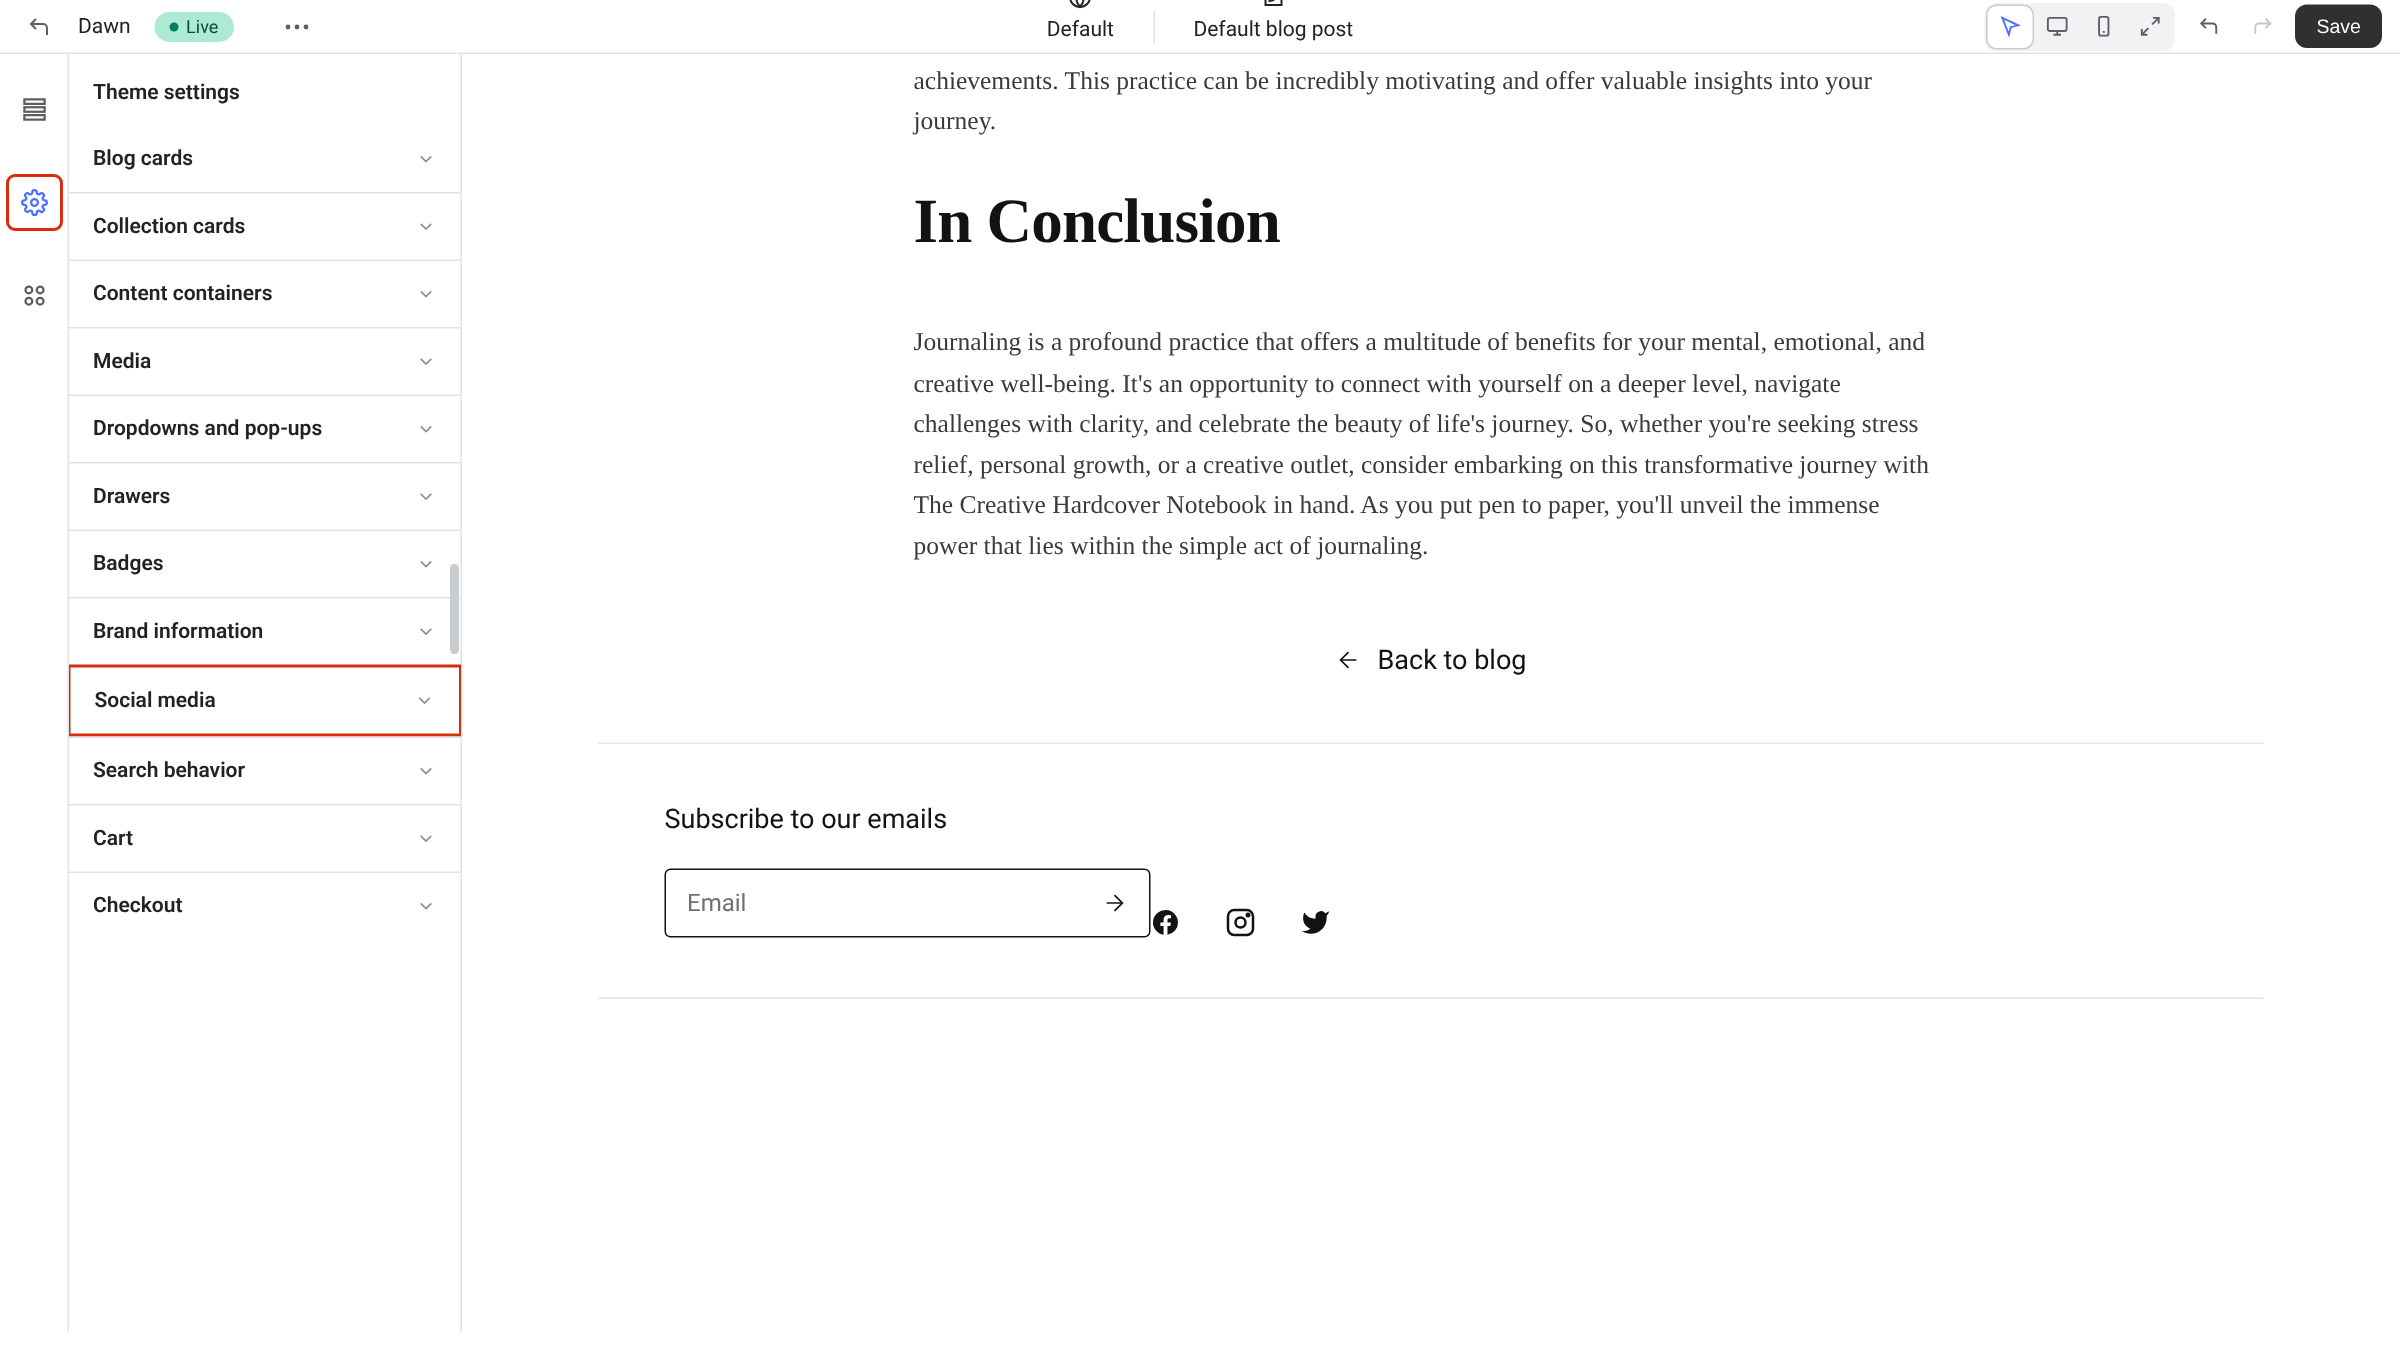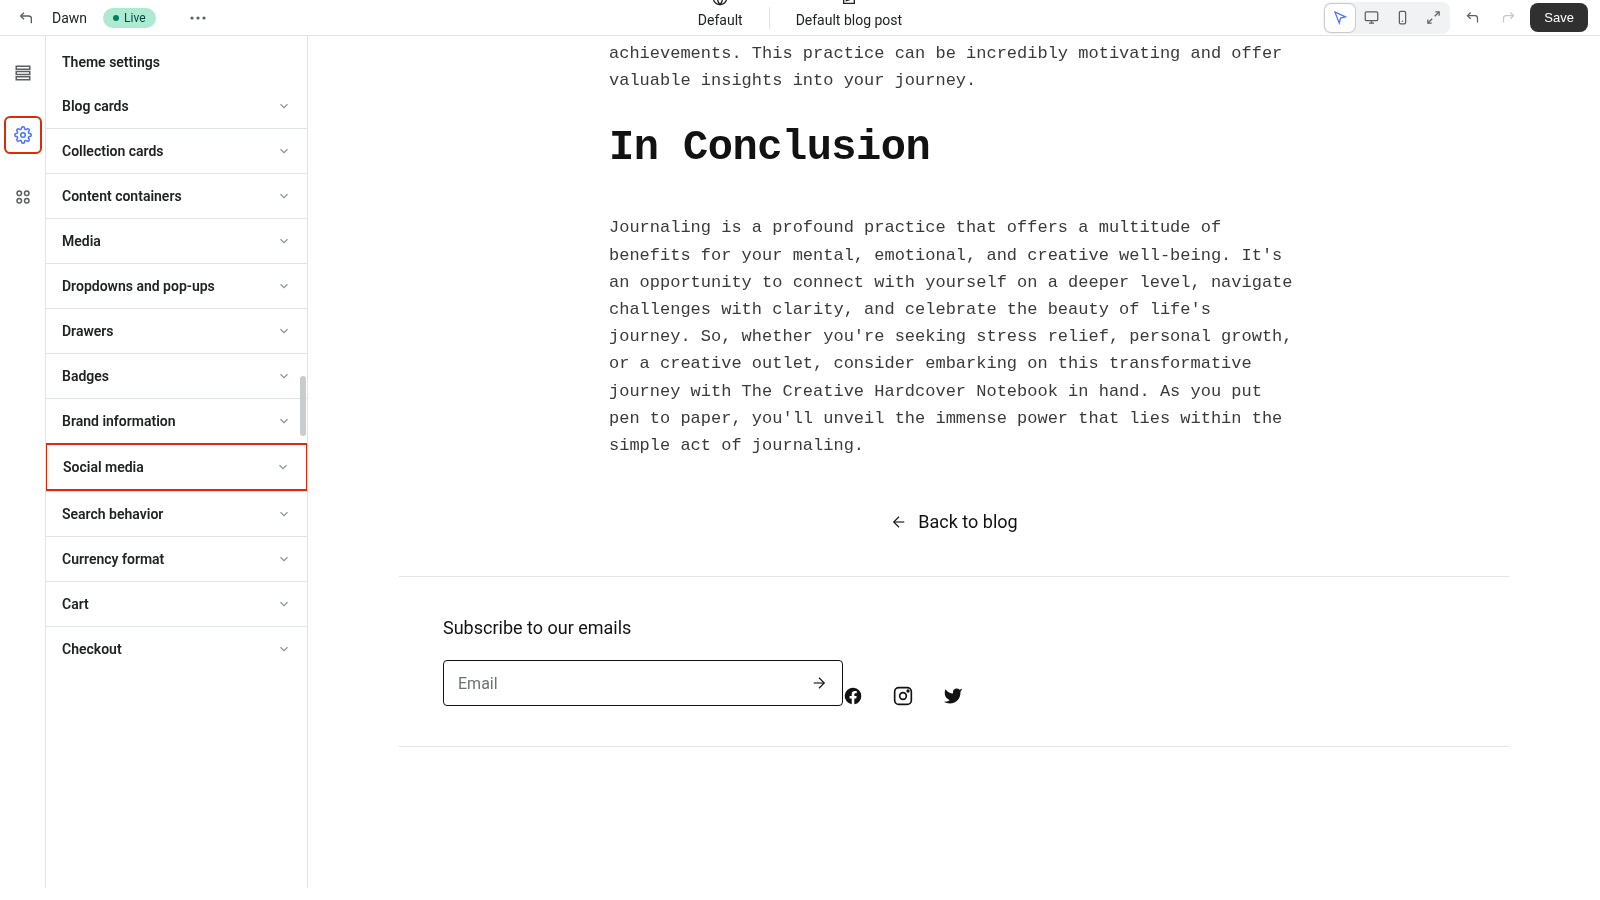--- a/index.html
+++ b/index.html
@@ -37,28 +37,28 @@
     .settings-list { padding: 0 0 16px 0; }
     .setting-item { display: flex; justify-content: space-between; align-items: center; padding: 14px 16px; font-size: 14px; font-weight: 600; color: #202223; cursor: pointer; border-top: 1px solid #e1e3e5; }
     .setting-item:first-child { border-top: none; }
     .setting-item.highlighted { border: 2.5px solid #d82c0d; margin: 0 -1px; }
     .chev { color: #8c9196; }
     .scrollbar-track { position: absolute; right: 1px; top: 340px; width: 6px; height: 60px; background: #c9cccf; border-radius: 3px; }
 
     
     .preview-wrap { flex: 1; padding: 4px 20px 20px 20px; overflow: auto; background: #fff; }
     .preview { background: #fff; max-width: 1110px; margin: 0 auto; }
-    .article { max-width: 690px; margin: 0 auto; font-family: Liberation Mono, monospace; }
+    .article { max-width: 690px; margin: 0 auto; font-family: Liberation Serif, serif; }
     .article-p { font-size: 17px; line-height: 1.6; color: #3a3a3a; margin-bottom: 24px; }
     .article-h2 { font-size: 42px; font-weight: 700; margin: 30px 0 42px; color: #121212; letter-spacing: -0.5px; }
     .back-link { display: flex; align-items: center; justify-content: center; gap: 10px; font-size: 18px; color: #121212; margin: 52px 0 44px; cursor: pointer; }
     .divider-h { height: 1px; background: #e5e5e5; margin: 0 0 40px; }
     .footer-row { display: flex; align-items: flex-end; padding: 0 44px 40px; }
     .subscribe-title { font-size: 18px; color: #121212; margin-bottom: 22px; }
-    .email-box { display: flex; align-items: center; width: 400px; height: 46px; border: 1px solid #121212; border-radius: 4px; padding: 0 14px; }
+    .email-box { display: flex; align-items: center; width: 324px; height: 46px; border: 1px solid #121212; border-radius: 4px; padding: 0 14px; }
     .email-label { color: #6d7175; font-size: 16px; flex: 1; }
     .email-arrow { color: #121212; cursor: pointer; }
     .social-row { display: flex; gap: 30px; }
     .social-icon { width: 20px; height: 20px; color: #121212; cursor: pointer; }
     .footer-border { height: 1px; background: #e5e5e5; }
 
     svg { display: block; }
   </style>
 </head>
 <body>
@@ -259,28 +259,20 @@
       <div class="setting-item highlighted">
         <span>Social media</span>
         <span class="chev">
             <svg width="14" height="14" viewBox="0 0 24 24" fill="none" stroke="currentColor" stroke-width="2">
               <polyline points="6 9 12 15 18 9"></polyline>
             </svg>
           </span>
       </div>
       <div class="setting-item">
         <span>Search behavior</span>
-        <span class="chev">
-            <svg width="14" height="14" viewBox="0 0 24 24" fill="none" stroke="currentColor" stroke-width="2">
-              <polyline points="6 9 12 15 18 9"></polyline>
-            </svg>
-          </span>
-      </div>
-      <div class="setting-item">
-        <span>Currency format</span>
         <span class="chev">
             <svg width="14" height="14" viewBox="0 0 24 24" fill="none" stroke="currentColor" stroke-width="2">
               <polyline points="6 9 12 15 18 9"></polyline>
             </svg>
           </span>
       </div>
       <div class="setting-item">
         <span>Cart</span>
         <span class="chev">
             <svg width="14" height="14" viewBox="0 0 24 24" fill="none" stroke="currentColor" stroke-width="2">

